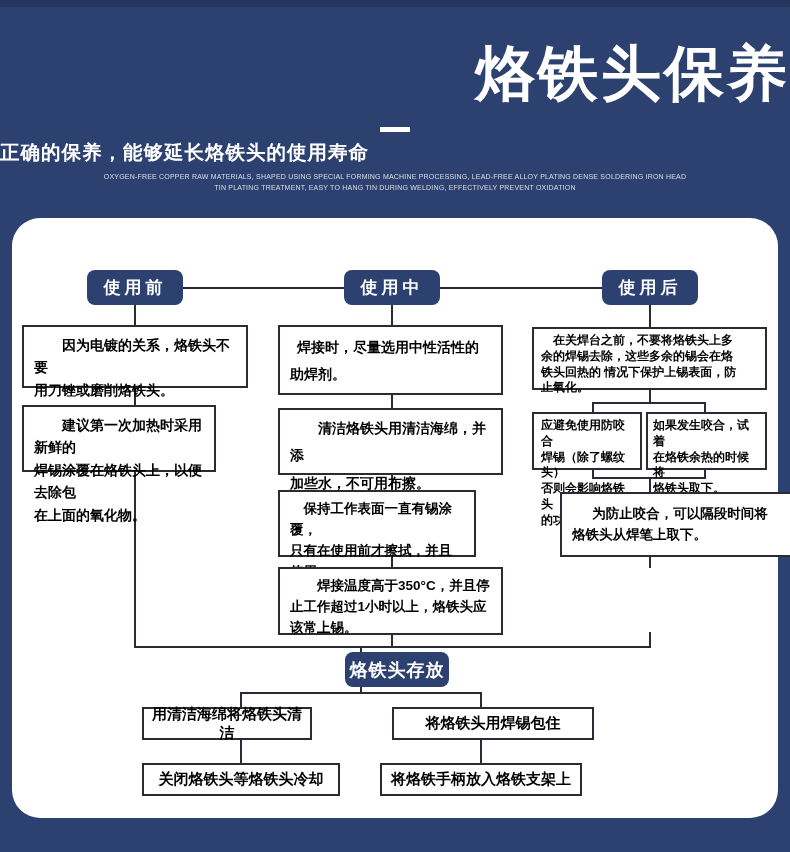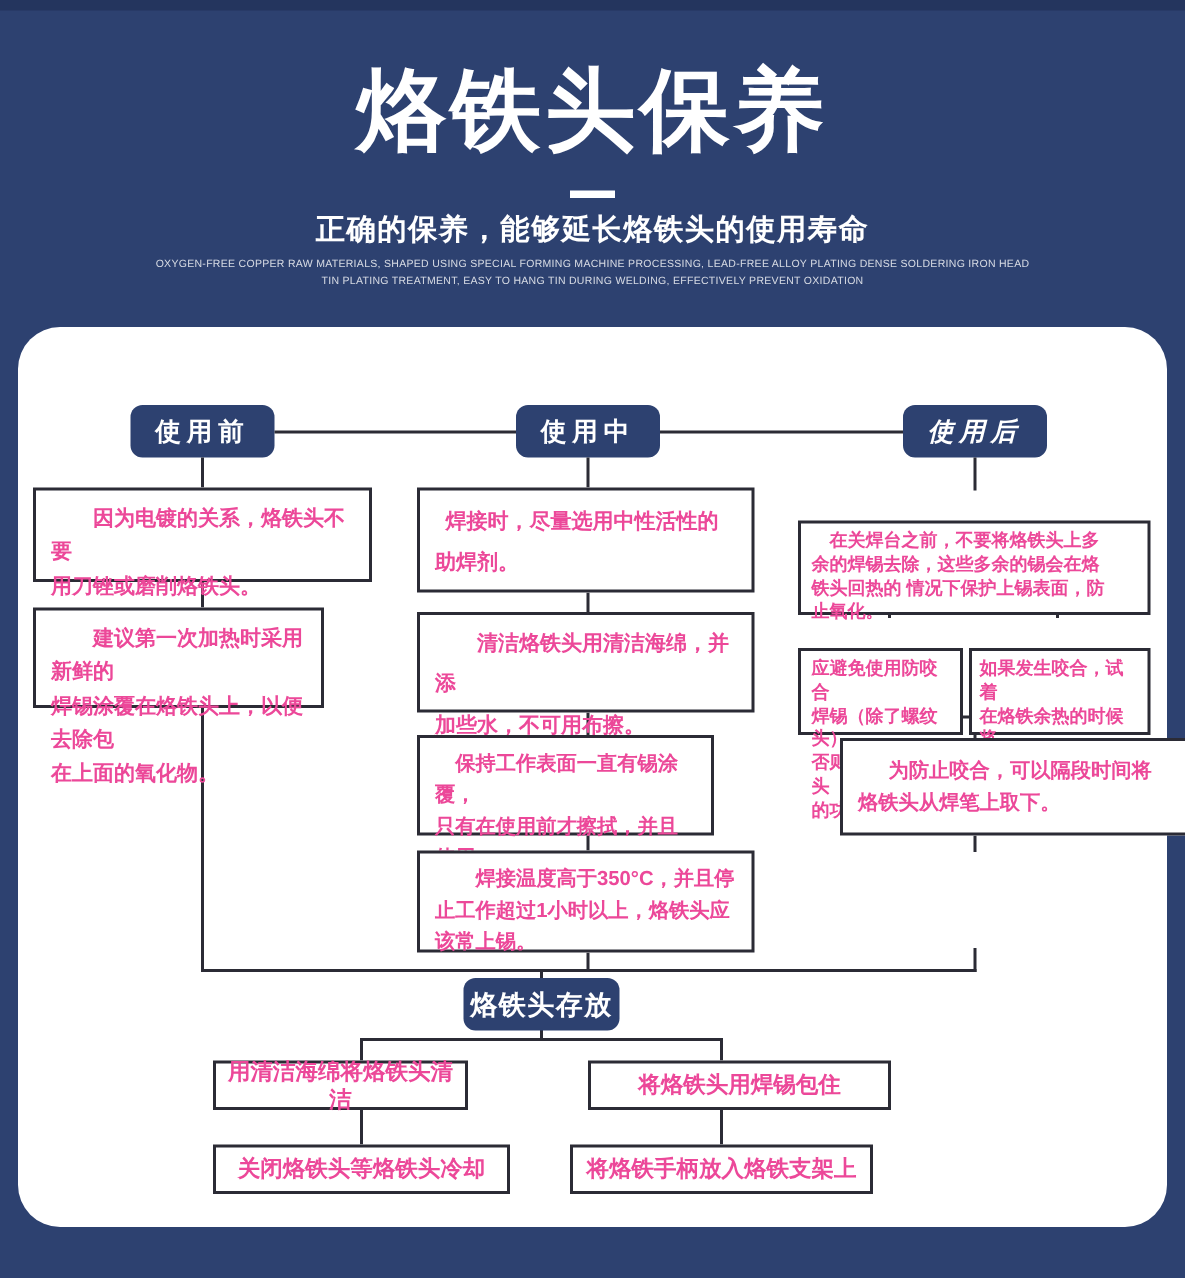--- a/index.html
+++ b/index.html
@@ -1,34 +1,34 @@
 <!DOCTYPE html>
 <html><head>
 <meta charset="utf-8">
 <style>
   html,body{margin:0;padding:0;}
   body{width:790px;font-family:"Liberation Sans","DejaVu Sans",sans-serif;}
   .page{position:relative;width:790px;height:852px;background:#2d4170;overflow:hidden;}
   .top-strip{position:absolute;left:0;top:0;width:790px;height:7px;background:#24355e;}
-  .main-title{position:absolute;left:0;top:34px;width:790px;text-align:center;color:#ffffff;
+  .main-title{position:absolute;left:0;top:34px;width:790px;text-align:right;color:#ffffff;
     font-size:60px;font-weight:700;letter-spacing:3px;}
   .title-divider{position:absolute;left:380px;top:127px;width:30px;height:5px;background:#ffffff;}
-  .subtitle{position:absolute;left:0;top:139px;width:790px;text-align:center;color:#ffffff;
+  .subtitle{position:absolute;left:0;top:139px;width:790px;color:#ffffff;
     font-size:19.5px;font-weight:700;letter-spacing:1px;}
   .tagline{position:absolute;left:0;top:172px;width:790px;text-align:center;color:#ffffff;
     opacity:.8;font-size:7px;line-height:1.5;white-space:pre-line;letter-spacing:.2px;}
   .panel{position:absolute;left:12px;top:218px;width:766px;height:600px;background:#ffffff;border-radius:28px;}
   .pill{position:absolute;height:35px;background:#2d4170;border-radius:8px;color:#ffffff;
     display:flex;align-items:center;justify-content:center;font-weight:700;font-size:17px;letter-spacing:4px;}
-  .pill.store{font-size:18px;letter-spacing:1px;}
-  .box{position:absolute;background:#ffffff;border:2px solid #2b2b35;color:#ec4899;font-weight:700;
+  .pill.store{font-size:18px;letter-spacing:1px;margin-left:36px;}
+  .box{position:absolute;background:#ffffff;border:2px solid #2b2b35;color:#000000;font-weight:700;
     box-sizing:border-box;white-space:pre-line;}
   .fs14{font-size:14px;line-height:1.6;padding:7px 10px;}
   .fs135{font-size:13.5px;line-height:1.55;padding:7px 10px;}
-  .fs12{font-size:12px;line-height:1.32;padding:4px 7px;margin-top:20px;}
+  .fs12{font-size:12px;line-height:1.32;padding:4px 7px;}
   .tall2{line-height:1.95;}
   .ind2{text-indent:2em;}
   .ind15{text-indent:1.5em;}
   .ind1{text-indent:1em;}
   .ind05{text-indent:.5em;}
   .cbox{display:flex;align-items:center;justify-content:center;text-align:center;font-size:15px;
     padding:0 4px;white-space:normal;}
   .hl,.vl{position:absolute;background:#2b2b35;}
   .hl{height:2px;}
   .vl{width:2px;}
@@ -42,21 +42,21 @@
   <div class="main-title">烙铁头保养</div>
   <div class="title-divider"></div>
   <div class="subtitle">正确的保养，能够延长烙铁头的使用寿命</div>
   <div class="tagline">OXYGEN-FREE COPPER RAW MATERIALS, SHAPED USING SPECIAL FORMING MACHINE PROCESSING, LEAD-FREE ALLOY PLATING DENSE SOLDERING IRON HEAD
 TIN PLATING TREATMENT, EASY TO HANG TIN DURING WELDING, EFFECTIVELY PREVENT OXIDATION</div>
 
   <div class="panel"></div>
 
   <div class="pill" style="left:344px;top:270px;width:96px;">使用中</div>
   <div class="pill" style="left:87px;top:270px;width:96px;">使用前</div>
-  <div class="pill" style="left:602px;top:270px;width:96px;font-style:italic;">使用后</div>
+  <div class="pill" style="left:602px;top:270px;width:96px;">使用后</div>
 
   <div class="hl" style="left:183px;top:287px;width:161px;"></div>
   <div class="hl" style="left:440px;top:287px;width:162px;"></div>
   <div class="vl" style="left:134px;top:305px;height:20px;"></div>
   <div class="vl" style="left:391px;top:305px;height:20px;"></div>
   <div class="vl" style="left:649px;top:305px;height:22px;"></div>
   <div class="vl" style="left:134px;top:388px;height:17px;"></div>
   <div class="vl" style="left:134px;top:472px;height:176px;"></div>
   <div class="vl" style="left:391px;top:395px;height:13px;"></div>
   <div class="vl" style="left:391px;top:475px;height:15px;"></div>

